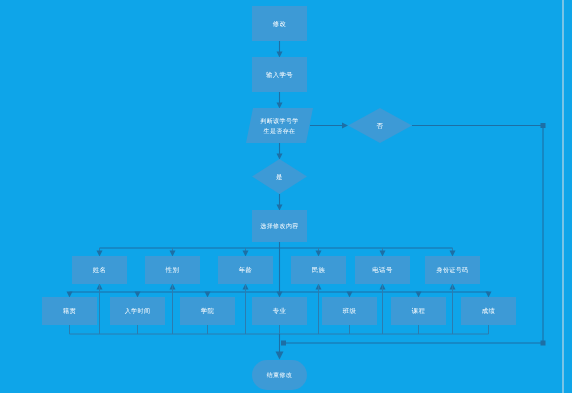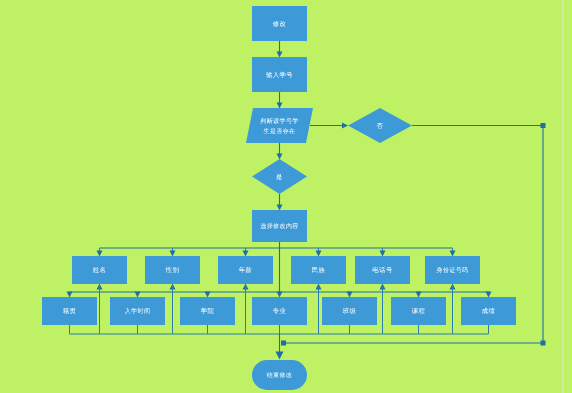--- a/index.html
+++ b/index.html
@@ -1,20 +1,20 @@
 <!DOCTYPE html>
 <html><head>
 <meta charset="utf-8">
 <style>
   html,body{margin:0;padding:0;background:#ffffff;}
   body{
     width:572px;height:393px;overflow:hidden;
     font-family:"DejaVu Sans","Liberation Sans",sans-serif;
   }
-  #canvas{position:relative;width:572px;height:393px;background:#bef264;}
+  #canvas{position:relative;width:572px;height:393px;background:#0ea5e9;}
   #flow{position:absolute;left:0;top:0;width:572px;height:393px;}
   .node-label{
     font-size:6.4px;fill:#ffffff;
     font-family:"DejaVu Sans","Liberation Sans",sans-serif;
     text-anchor:middle;dominant-baseline:middle;
     letter-spacing:0.4px;
   }
   .node-label.small{font-size:6px;}
   .shape{stroke:none;}
   .edge{stroke:#1d6fa5;stroke-width:1.1;fill:none;}

